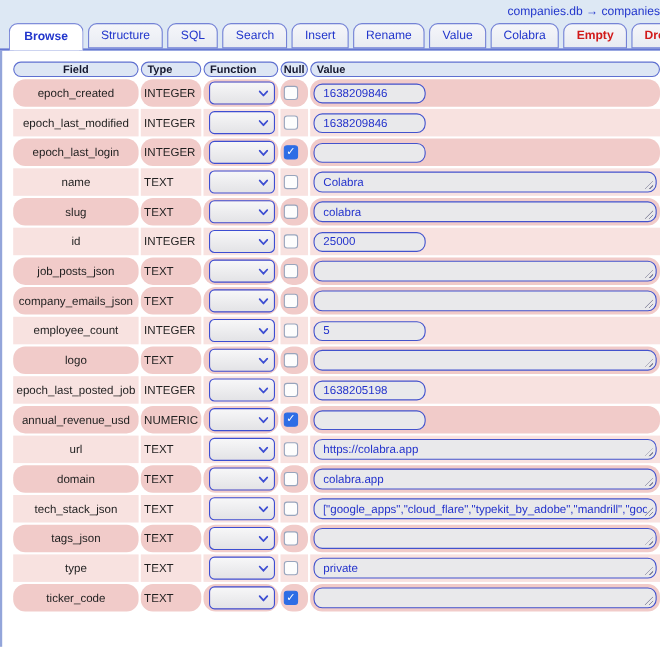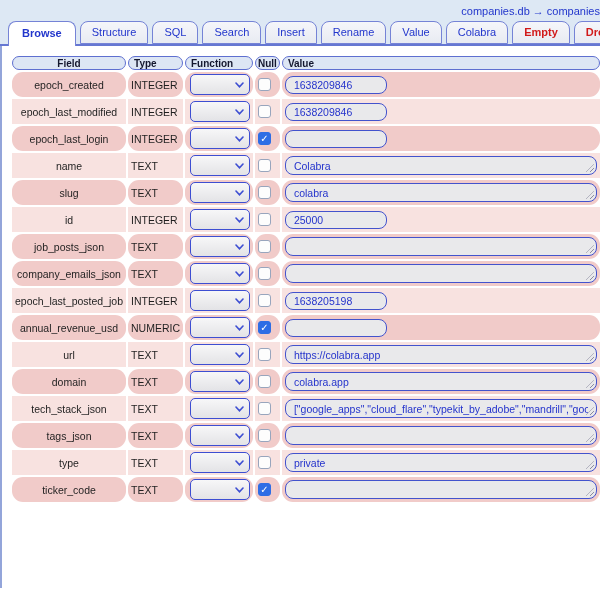--- a/index.html
+++ b/index.html
@@ -347,20 +347,62 @@
       <div class="cbox"></div>
     </td>
     <td class="col-value">
       <span class="vwrap wide">
         <input class="vinput" style="">
         <span class="grip"></span>
       </span>
     </td>
   </tr>
         <tr class="even">
+    <td class="col-field"><span>employee_count</span></td>
+    <td class="col-type"><span>INTEGER</span></td>
+    <td class="col-func">
+      <div class="fselect">
+        <span></span>
+        <svg width="9" height="6" viewBox="0 0 9 6">
+          <polyline points="1,1 4.5,4.8 8,1" fill="none" stroke="#3d4ed2" stroke-width="1.6" stroke-linecap="round"></polyline>
+        </svg>
+      </div>
+    </td>
+    <td class="col-null">
+      <div class="cbox"></div>
+    </td>
+    <td class="col-value">
+      <span class="vwrap narrow">
+        <input class="vinput" value="5" style="">
+        
+      </span>
+    </td>
+  </tr>
+        <tr class="odd">
+    <td class="col-field"><span>logo</span></td>
+    <td class="col-type"><span>TEXT</span></td>
+    <td class="col-func">
+      <div class="fselect">
+        <span></span>
+        <svg width="9" height="6" viewBox="0 0 9 6">
+          <polyline points="1,1 4.5,4.8 8,1" fill="none" stroke="#3d4ed2" stroke-width="1.6" stroke-linecap="round"></polyline>
+        </svg>
+      </div>
+    </td>
+    <td class="col-null">
+      <div class="cbox"></div>
+    </td>
+    <td class="col-value">
+      <span class="vwrap wide">
+        <input class="vinput" style="">
+        <span class="grip"></span>
+      </span>
+    </td>
+  </tr>
+        <tr class="even">
     <td class="col-field"><span>epoch_last_posted_job</span></td>
     <td class="col-type"><span>INTEGER</span></td>
     <td class="col-func">
       <div class="fselect">
         <span></span>
         <svg width="9" height="6" viewBox="0 0 9 6">
           <polyline points="1,1 4.5,4.8 8,1" fill="none" stroke="#3d4ed2" stroke-width="1.6" stroke-linecap="round"></polyline>
         </svg>
       </div>
     </td>

